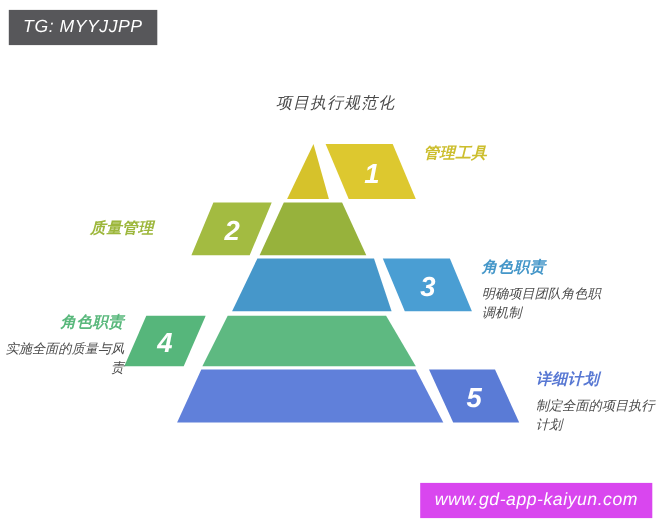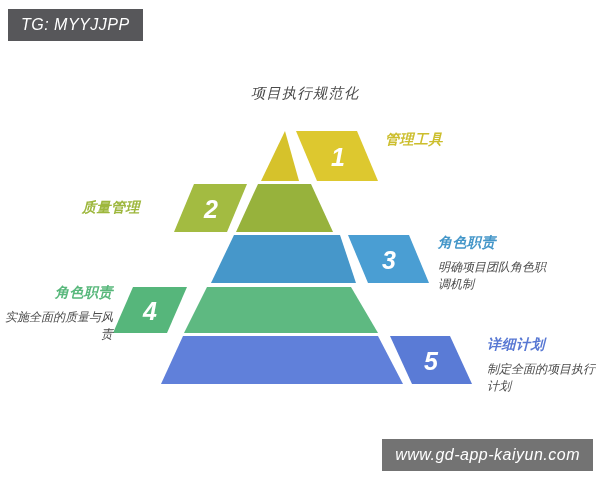--- a/index.html
+++ b/index.html
@@ -103,14 +103,14 @@
     <div class="lvl-desc">实施全面的质量与风
 责</div>
   </div>
 
   <div id="lvl-text-5" class="level-text">
     <div class="lvl-label" style="color: rgb(88, 120, 211);">详细计划</div>
     <div class="lvl-desc">制定全面的项目执行
 计划</div>
   </div>
 
-  <div id="badge-bottom-right" class="badge" style="background: #737373; color: rgb(255, 255, 255);">www.gd-app-kaiyun.com</div>
+  <div id="badge-bottom-right" class="badge" style="background: #d946ef; color: rgb(255, 255, 255);">www.gd-app-kaiyun.com</div>
 </div>
 
 </body></html>

